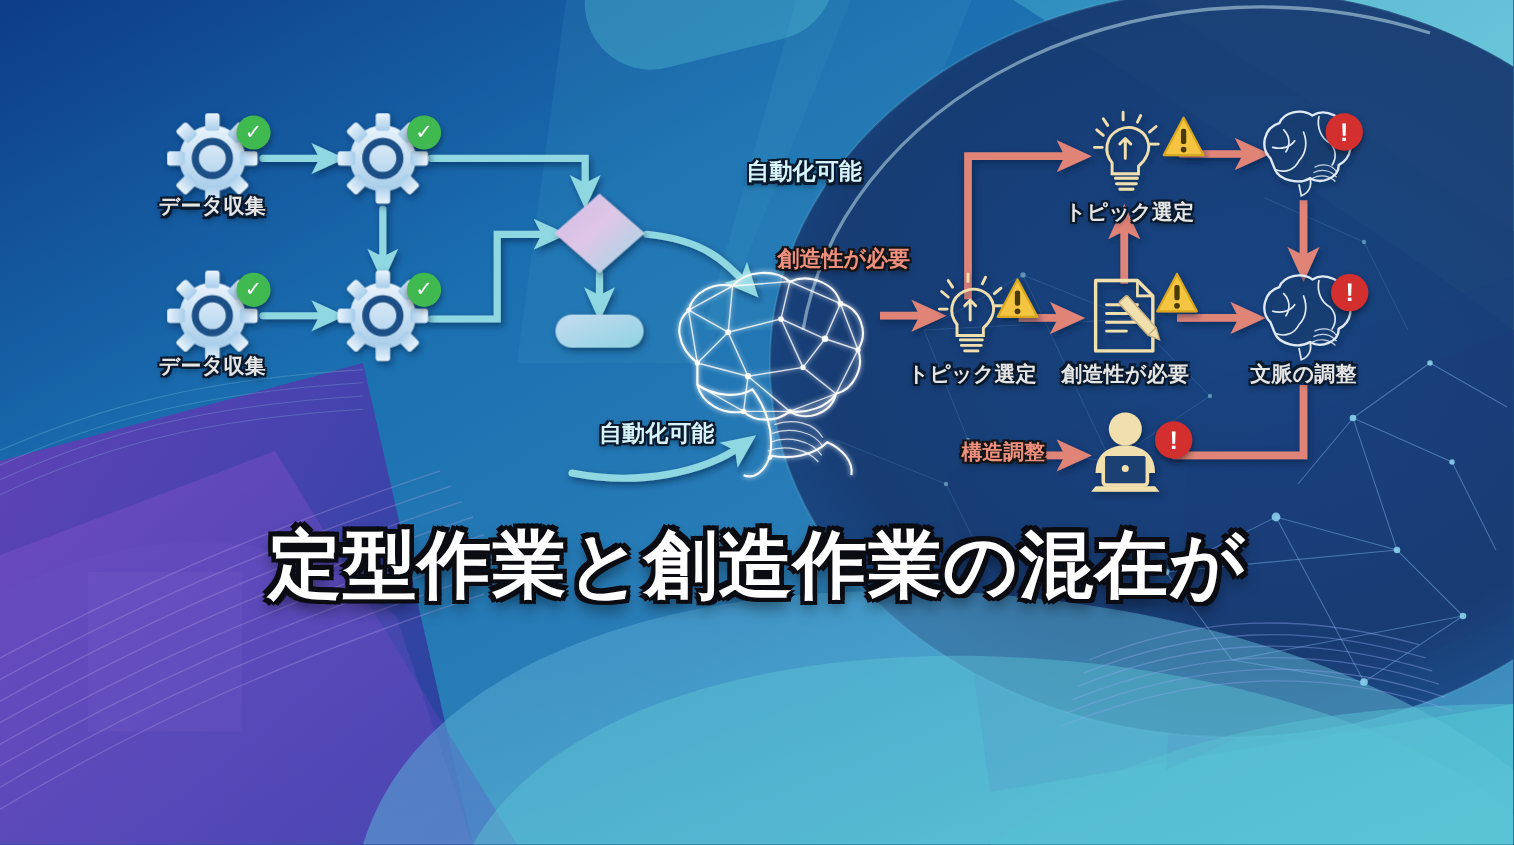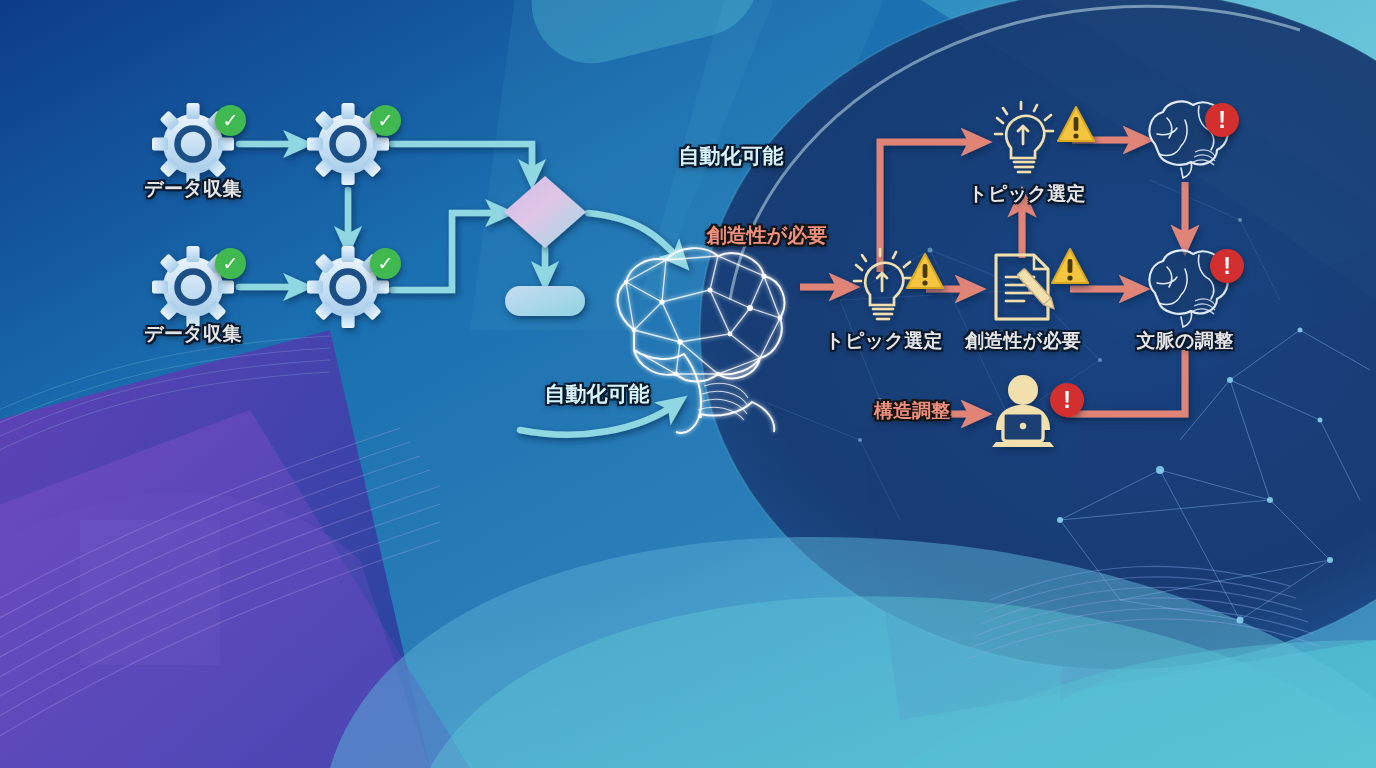--- a/index.html
+++ b/index.html
@@ -545,15 +545,16 @@
   <div class="flag auto" style="left:560px;top:380px;">自動化可能</div>
   <div class="flag creative" style="left:767px;top:222px;">創造性が必要</div>
   <div class="flag creative" style="left:912px;top:398px;font-size:19px;">構造調整</div>
 
   <div class="nlabel right" style="left:1027px;top:183px;">トピック選定</div>
   <div class="nlabel right" style="left:884px;top:330px;">トピック選定</div>
   <div class="nlabel right" style="left:1023px;top:330px;">創造性が必要</div>
   <div class="nlabel right" style="left:1185px;top:330px;">文脈の調整</div>
 
   <div id="title">
+    <span class="tline">定型作業と創造作業の混在が</span>
   </div>
 
 </div>
 
 </body></html>

